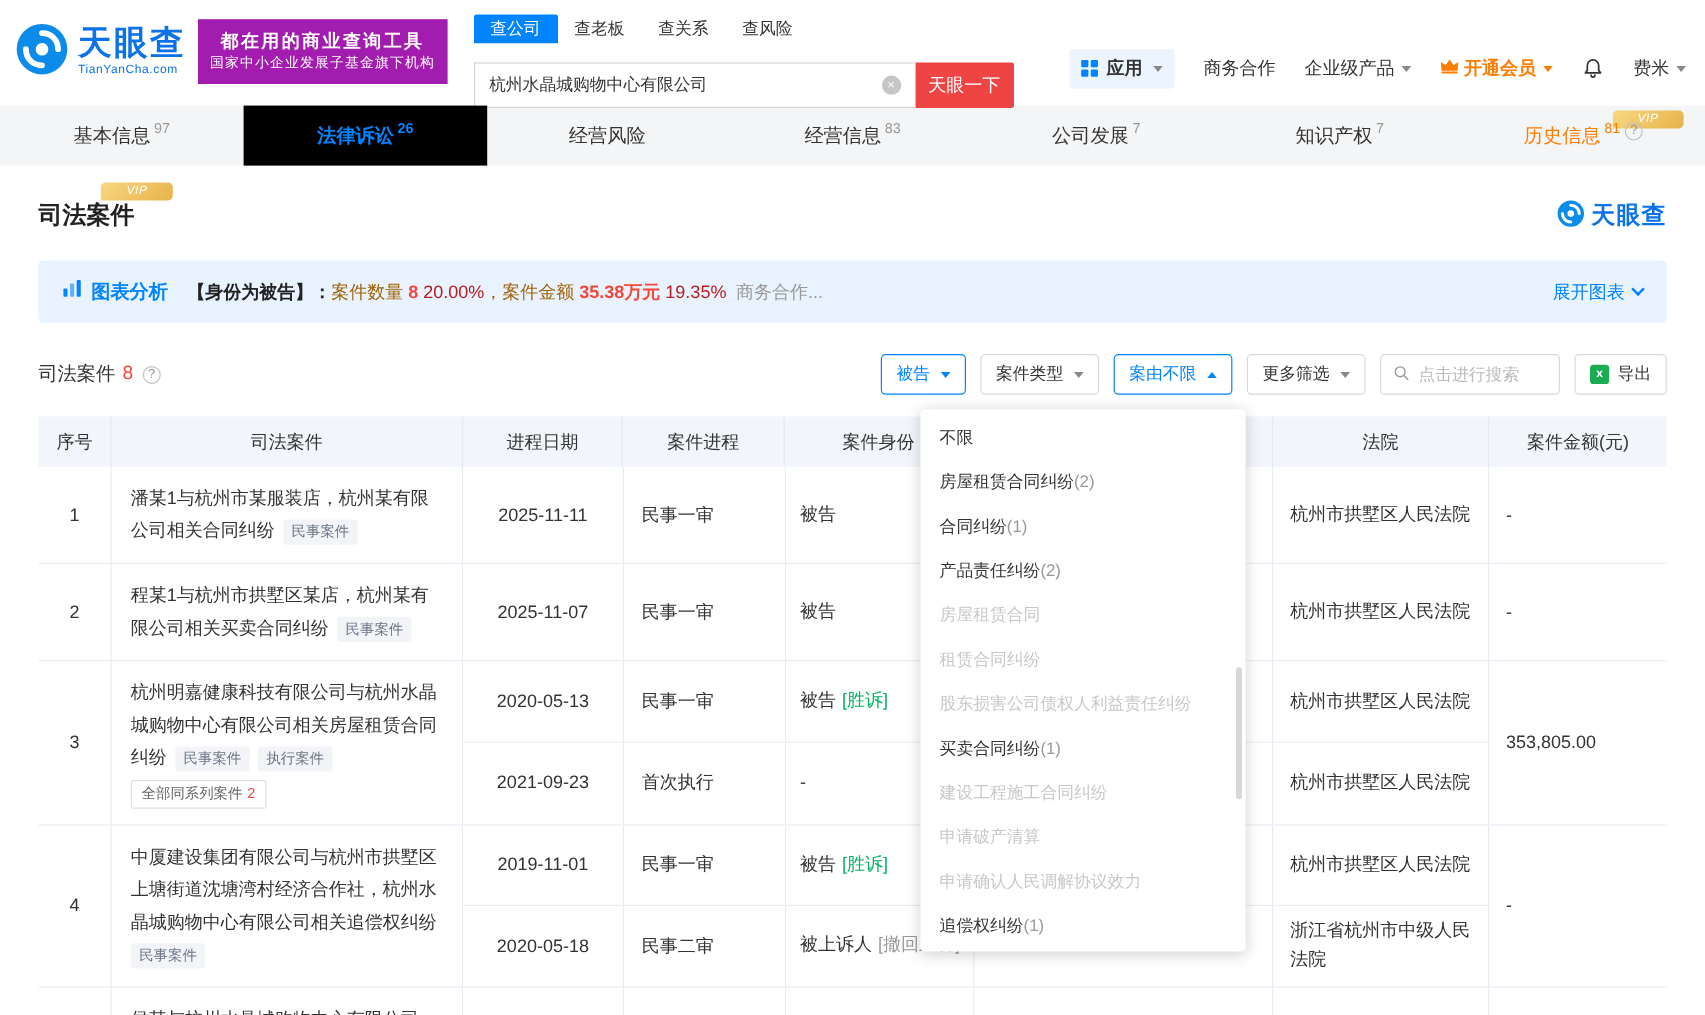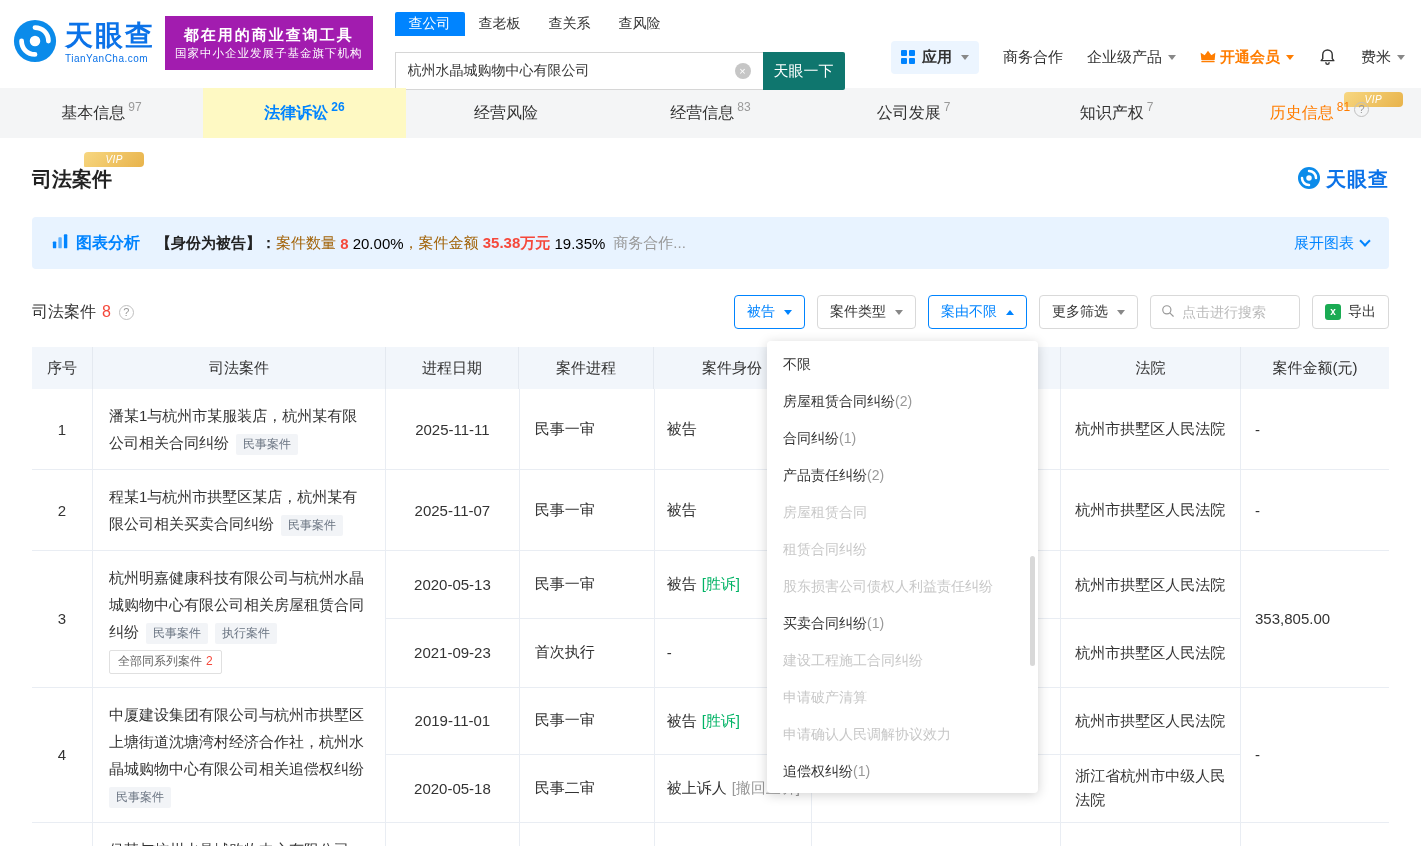--- a/index.html
+++ b/index.html
@@ -19,56 +19,56 @@
   .red-banner { margin-left: 10px; margin-top: 6px; background: #a21caf; color: #fff; padding: 8px 10px; text-align: center; }
   .red-banner .l1 { font-size: 15px; font-weight: bold; letter-spacing: 2px; line-height: 1.4; }
   .red-banner .l2 { font-size: 11.5px; letter-spacing: 1px; line-height: 1.5; }
   .search-area { margin-left: 22px; margin-top: 2px; }
   .search-tabs { display: flex; font-size: 14px; }
   .search-tab { padding: 3px 14px; color: #333; cursor: pointer; }
   .search-tab.active { background: #0084ff; color: #fff; border-radius: 2px 2px 0 0; }
   .search-row { display: flex; margin-top: 16px; position: relative; }
   .search-input { width: 368px; height: 38px; border: 1px solid #d6d6d6; border-right: none; padding: 0 34px 0 12px; font-size: 14px; color: #333; outline: none; font-family: inherit; }
   .clear-icon { position: absolute; right: 94px; top: 11px; width: 16px; height: 16px; background: #c6c6c6; border-radius: 50%; color: #fff; font-size: 11px; line-height: 16px; text-align: center; cursor: pointer; }
-  .search-btn { width: 82px; height: 38px; background: #0f766e; color: #fff; font-size: 15px; border: none; border-radius: 0 2px 2px 0; cursor: pointer; font-family: inherit; }
+  .search-btn { width: 82px; height: 38px; background: #ef4444; color: #fff; font-size: 15px; border: none; border-radius: 0 2px 2px 0; cursor: pointer; font-family: inherit; }
   .header-right { margin-left: auto; margin-top: 28px; display: flex; gap: 24px; align-items: center; height: 38px; font-size: 15px; white-space: nowrap; }
   .apps-btn { display: flex; align-items: center; gap: 7px; background: #ecf5ff; padding: 7px 10px; border-radius: 4px; cursor: pointer; color: #333; font-weight: bold; }
   .grid-icon { display: grid; grid-template-columns: 6px 6px; grid-template-rows: 6px 6px; gap: 2px; }
   .grid-icon span { background: #0084ff; border-radius: 1px; }
   .nav-item { color: #333; cursor: pointer; display: flex; align-items: center; gap: 4px; }
   .nav-item.vip { color: #ff7d00; font-weight: bold; }
   .caret-down { display: inline-block; width: 0; height: 0; border-left: 4px solid transparent; border-right: 4px solid transparent; border-top: 5px solid currentColor; margin-left: 2px; }
   .caret-up { display: inline-block; width: 0; height: 0; border-left: 4px solid transparent; border-right: 4px solid transparent; border-bottom: 5px solid currentColor; margin-left: 2px; }
   .caret-gray { color: #888; }
 
   
   .main-tabs { display: flex; height: 50px; background: #f4f5f6; }
   .tab { flex: 1; display: flex; align-items: center; justify-content: center; font-size: 16px; color: #333; cursor: pointer; position: relative; }
   .tab .count { font-size: 12px; color: #999; position: relative; top: -6px; margin-left: 3px; }
-  .tab.active { background: #fef9c3; color: #0084ff; font-weight: bold; }
+  .tab.active { background: #000000; color: #0084ff; font-weight: bold; }
   .tab.active .count { color: #0084ff; }
   .tab.history { color: #ff7d00; }
   .tab.history .count { color: #ff7d00; }
   .q-circle { display: inline-block; width: 15px; height: 15px; border: 1px solid #c0c0c0; border-radius: 50%; color: #999; font-size: 11px; line-height: 13px; text-align: center; margin-left: 4px; position: relative; top: -4px; font-weight: normal; }
   .vip-badge { background: linear-gradient(135deg, #f7d781, #e8b34b); color: #fff; font-size: 10px; font-weight: normal; font-style: italic; padding: 1px 21px; border-radius: 4px 4px 4px 1px; letter-spacing: 0.5px; display: inline-block; line-height: 1.3; }
   .tab .vip-badge { position: absolute; top: 4px; left: calc(50% + 24px); }
 
   
   .content { padding: 0 32px; }
   .section-head { display: flex; align-items: center; margin-top: 28px; }
   .section-title { font-size: 20px; font-weight: bold; color: #222; position: relative; }
   .section-title .vip-badge { position: absolute; top: -14px; right: -32px; }
   .brand-mini { margin-left: auto; display: flex; align-items: center; gap: 5px; }
   .brand-mini .name { font-size: 20px; font-weight: bold; color: #0b72e8; letter-spacing: 1px; }
 
   .analysis-banner { margin-top: 24px; height: 52px; background: #e8f3ff; border-radius: 4px; display: flex; align-items: center; padding: 0 20px; font-size: 15px; }
   .analysis-label { color: #0084ff; font-weight: bold; font-size: 16px; display: flex; align-items: center; gap: 7px; margin-right: 16px; cursor: pointer; }
   .a-bold { color: #222; font-weight: bold; }
   .a-text { color: #a16207; }
-  .a-red { color: #000000; }
+  .a-red { color: #b91c1c; }
   .a-red-bold { color: #f5483b; font-weight: bold; }
   .a-gray { color: #999; margin-left: 8px; cursor: pointer; }
   .expand-link { margin-left: auto; color: #0084ff; cursor: pointer; display: flex; align-items: center; gap: 7px; }
   .chev-down { width: 8px; height: 8px; border-right: 2px solid #0084ff; border-bottom: 2px solid #0084ff; transform: rotate(45deg); margin-bottom: 4px; }
 
   .filter-row { margin-top: 26px; display: flex; align-items: center; }
   .list-title { font-size: 16px; color: #333; display: flex; align-items: center; gap: 4px; }
   .list-count { color: #f5483b; margin-left: 2px; }
   .filter-group { margin-left: auto; display: flex; gap: 12px; align-items: center; }
   .f-btn { height: 34px; padding: 0 12px; border: 1px solid #d9d9d9; border-radius: 4px; background: #fff; font-size: 14px; color: #333; display: flex; align-items: center; gap: 7px; cursor: pointer; font-family: inherit; white-space: nowrap; }

